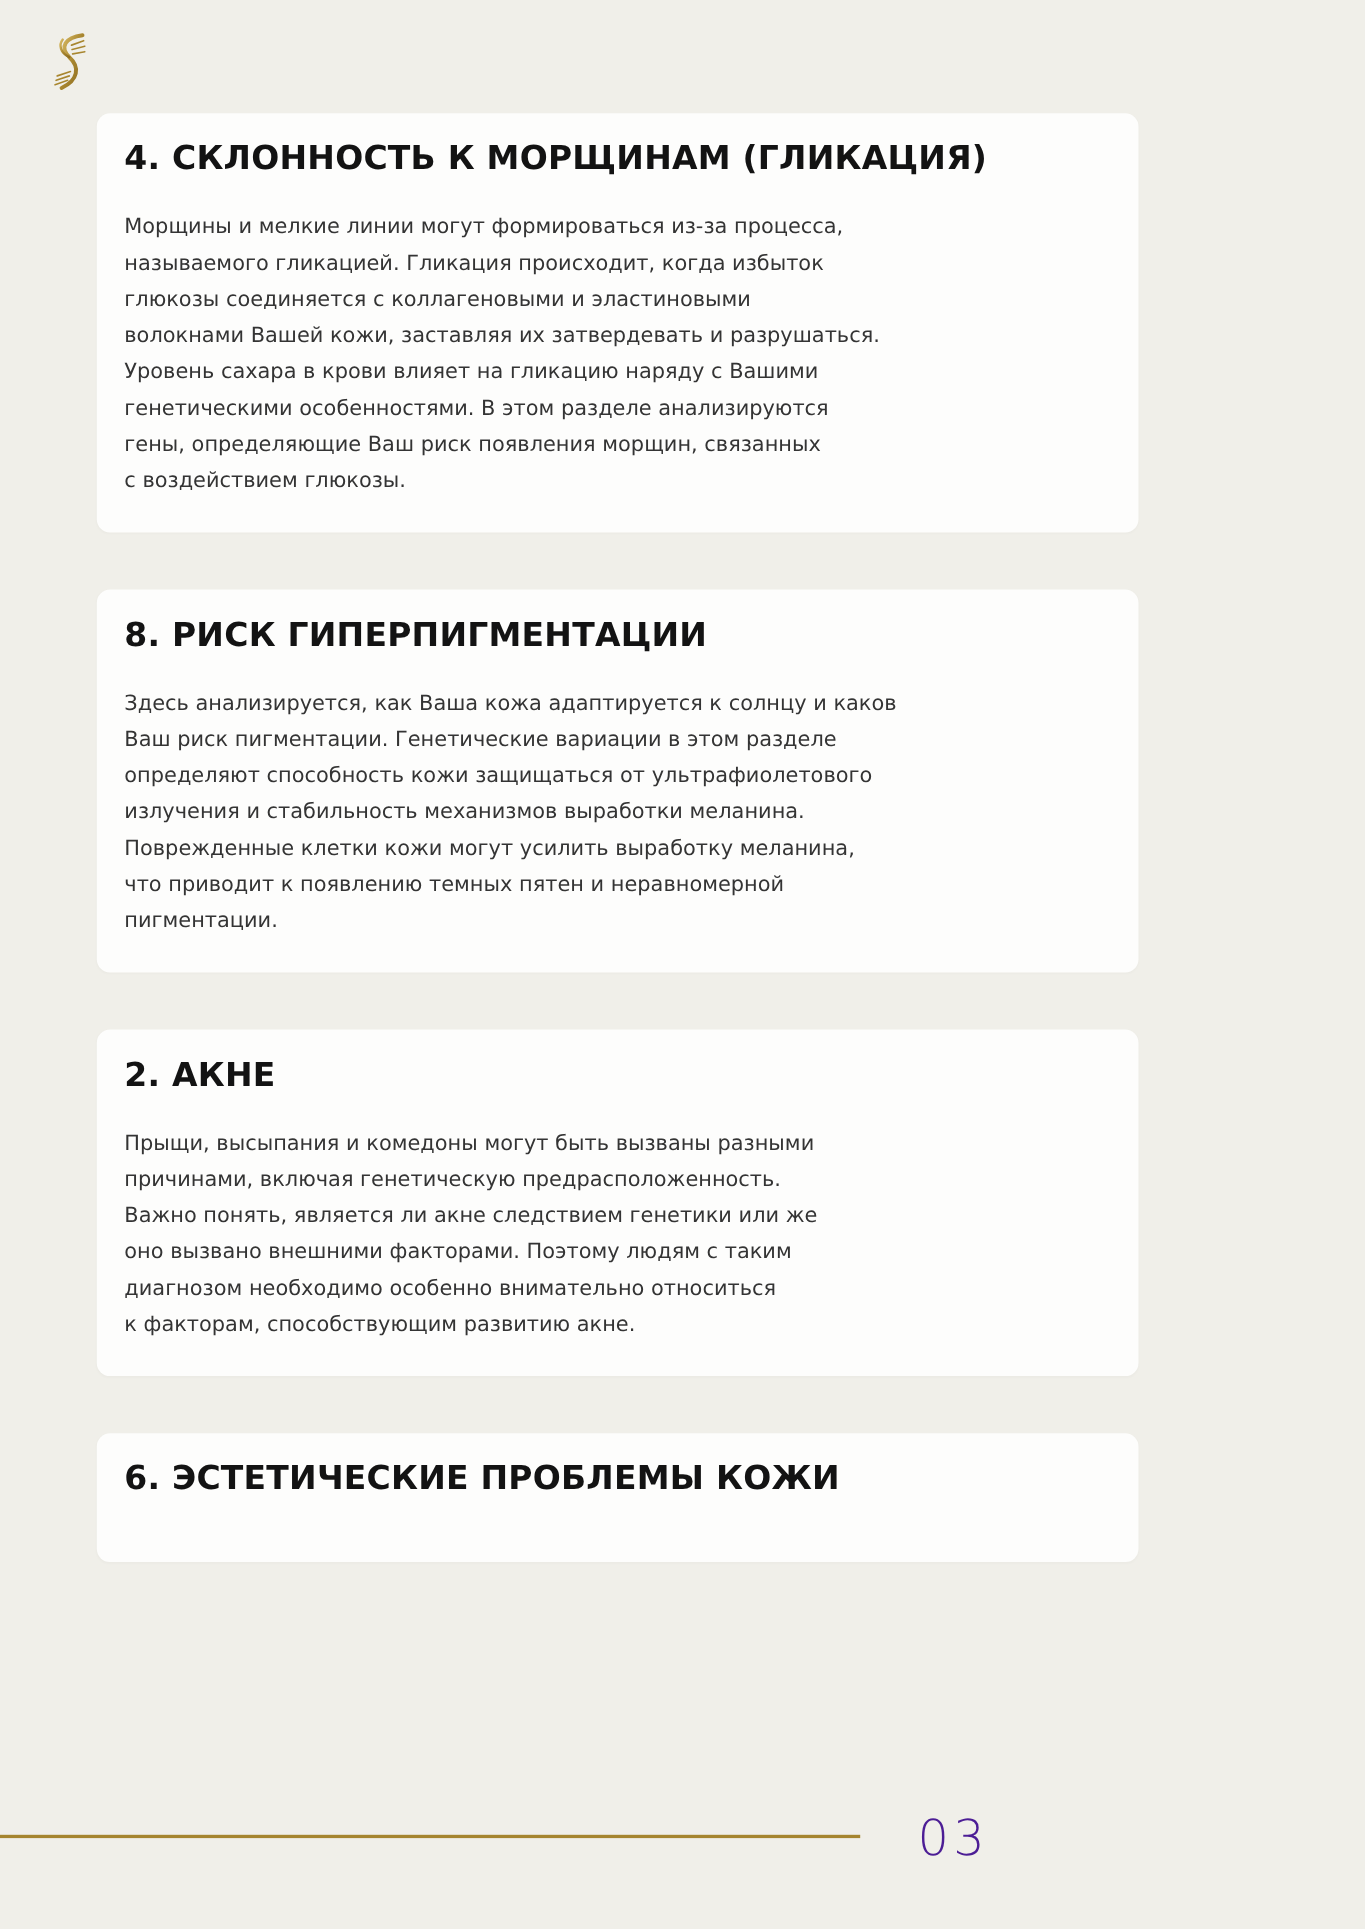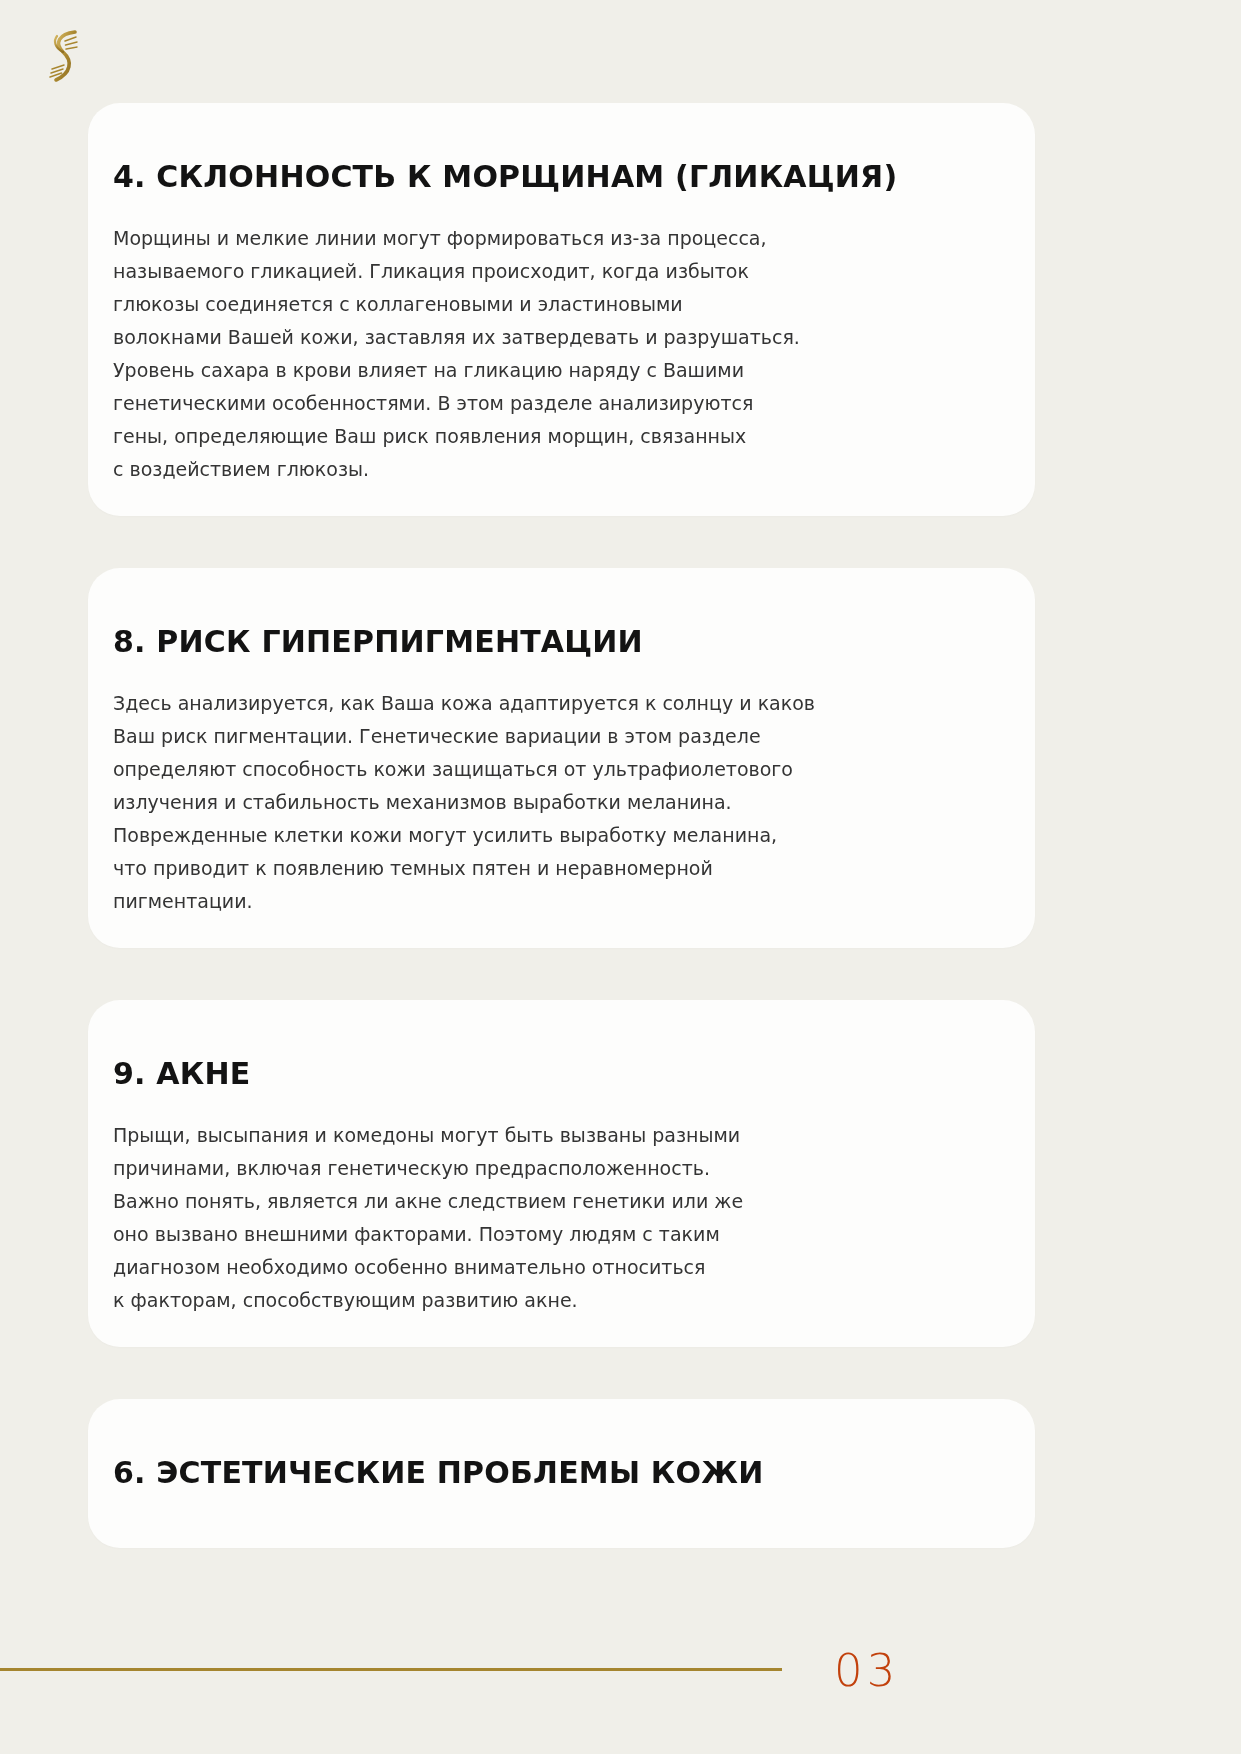--- a/index.html
+++ b/index.html
@@ -15,22 +15,22 @@
     left: 42px; top: 28px;
     width: 46px; height: 68px;
   }
   .cards {
     position: absolute;
     left: 88px; top: 103px;
     width: 947px;
   }
   .card {
     background: #fdfdfc;
-    border-radius: 32px;
-    padding: 54px 25px 30px 25px;
+    border-radius: 12px;
+    padding: 22px 25px 30px 25px;
     margin-bottom: 52px;
     box-shadow: 0 1px 2px rgba(0,0,0,0.02);
   }
   .card h2 {
     margin: 0 0 26px 0;
     font-size: 30px;
     line-height: 39px;
     font-weight: 700;
     color: #131313;
     letter-spacing: 0.2px;
@@ -47,21 +47,21 @@
     left: 0; top: 1668px;
     width: 782px; height: 3px;
     background: #a5852f;
   }
   .page-number {
     position: absolute;
     left: 834px; top: 1644px;
     font-size: 45px;
     font-weight: 200;
     letter-spacing: 4px;
-    color: #c2410c;
+    color: #4c1d95;
   }
 </style>
 </head>
 <body>
 
 <div class="logo">
   <span>
     <svg width="46" height="68" viewBox="0 0 46 68" xmlns="http://www.w3.org/2000/svg">
       <defs>
         <linearGradient id="goldg" x1="0" y1="0" x2="1" y2="1">
@@ -102,21 +102,21 @@
     <p>Здесь анализируется, как Ваша кожа адаптируется к солнцу и каков
 Ваш риск пигментации. Генетические вариации в этом разделе
 определяют способность кожи защищаться от ультрафиолетового
 излучения и стабильность механизмов выработки меланина.
 Поврежденные клетки кожи могут усилить выработку меланина,
 что приводит к появлению темных пятен и неравномерной
 пигментации.</p>
   </section>
 
   <section class="card">
-    <h2>9. АКНЕ</h2>
+    <h2>2. АКНЕ</h2>
     <p>Прыщи, высыпания и комедоны могут быть вызваны разными
 причинами, включая генетическую предрасположенность.
 Важно понять, является ли акне следствием генетики или же
 оно вызвано внешними факторами. Поэтому людям с таким
 диагнозом необходимо особенно внимательно относиться
 к факторам, способствующим развитию акне.</p>
   </section>
 
   <section class="card">
     <h2>6. ЭСТЕТИЧЕСКИЕ ПРОБЛЕМЫ КОЖИ</h2>

